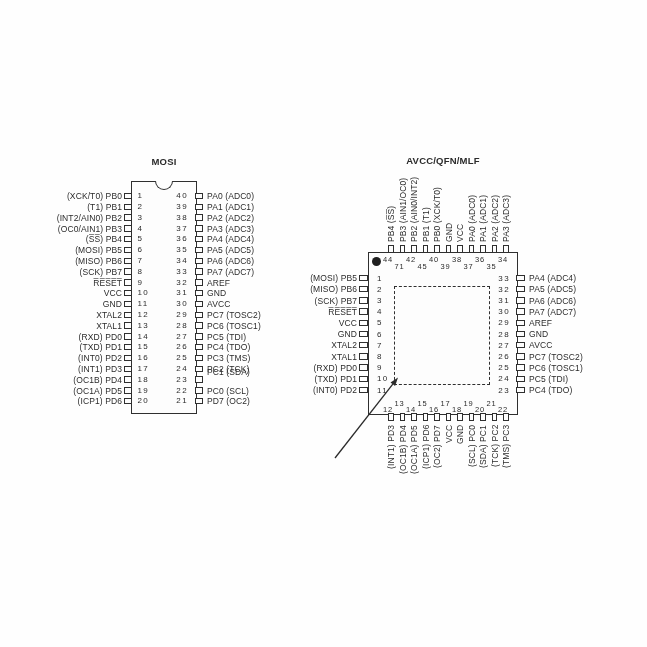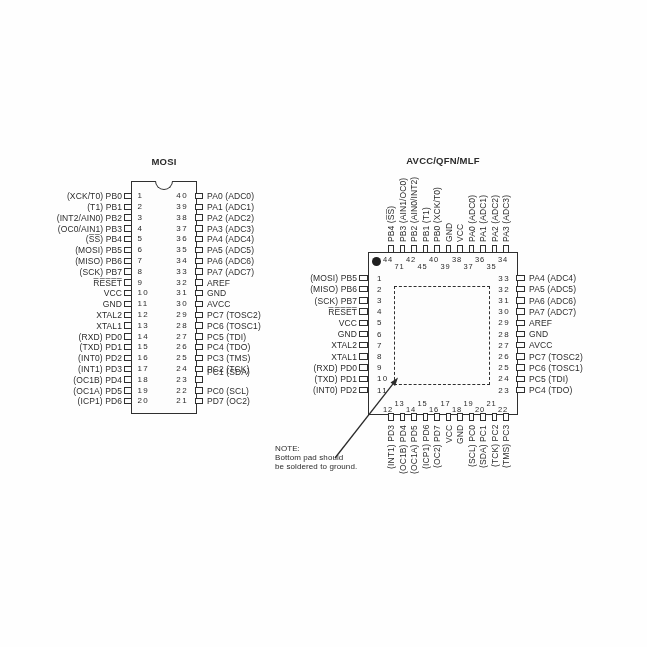--- a/index.html
+++ b/index.html
@@ -361,24 +361,19 @@
       <div class="pin-num-sm" style="left: 471px; top: 405px; width: 18px;">20</div>
       <div class="vlabel align-chip" style="left: 477px; top: 425px; width: 12px; height: 62px;">(SDA) PC1</div>
       <div class="pin-stub" style="left: 491.6px; top: 413.4px; width: 5.8px; height: 8px;"></div>
       <div class="pin-num-sm" style="left: 482.5px; top: 398.5px; width: 18px;">21</div>
       <div class="vlabel align-chip" style="left: 488.5px; top: 425px; width: 12px; height: 62px;">(TCK) PC2</div>
       <div class="pin-stub" style="left: 503.1px; top: 413.4px; width: 5.8px; height: 8px;"></div>
       <div class="pin-num-sm" style="left: 494px; top: 405px; width: 18px;">22</div>
       <div class="vlabel align-chip" style="left: 500px; top: 425px; width: 12px; height: 62px;">(TMS) PC3</div>
     </div>
 
-  <div class="note" style="left:275px; top:445px;">
-    <div>NOTE:</div>
-    <div>Bottom pad should</div>
-    <div>be soldered to ground.</div>
-  </div>
 
   <svg class="overlay" width="647" height="647">
     <line x1="335" y1="458" x2="392.8" y2="384.2" stroke="#2b2b2b" stroke-width="1.3"></line>
     <polygon points="398,377.5 395.1,386 390.5,382.4" fill="#2b2b2b"></polygon>
   </svg>
 
 </div>
 
 </body></html>

